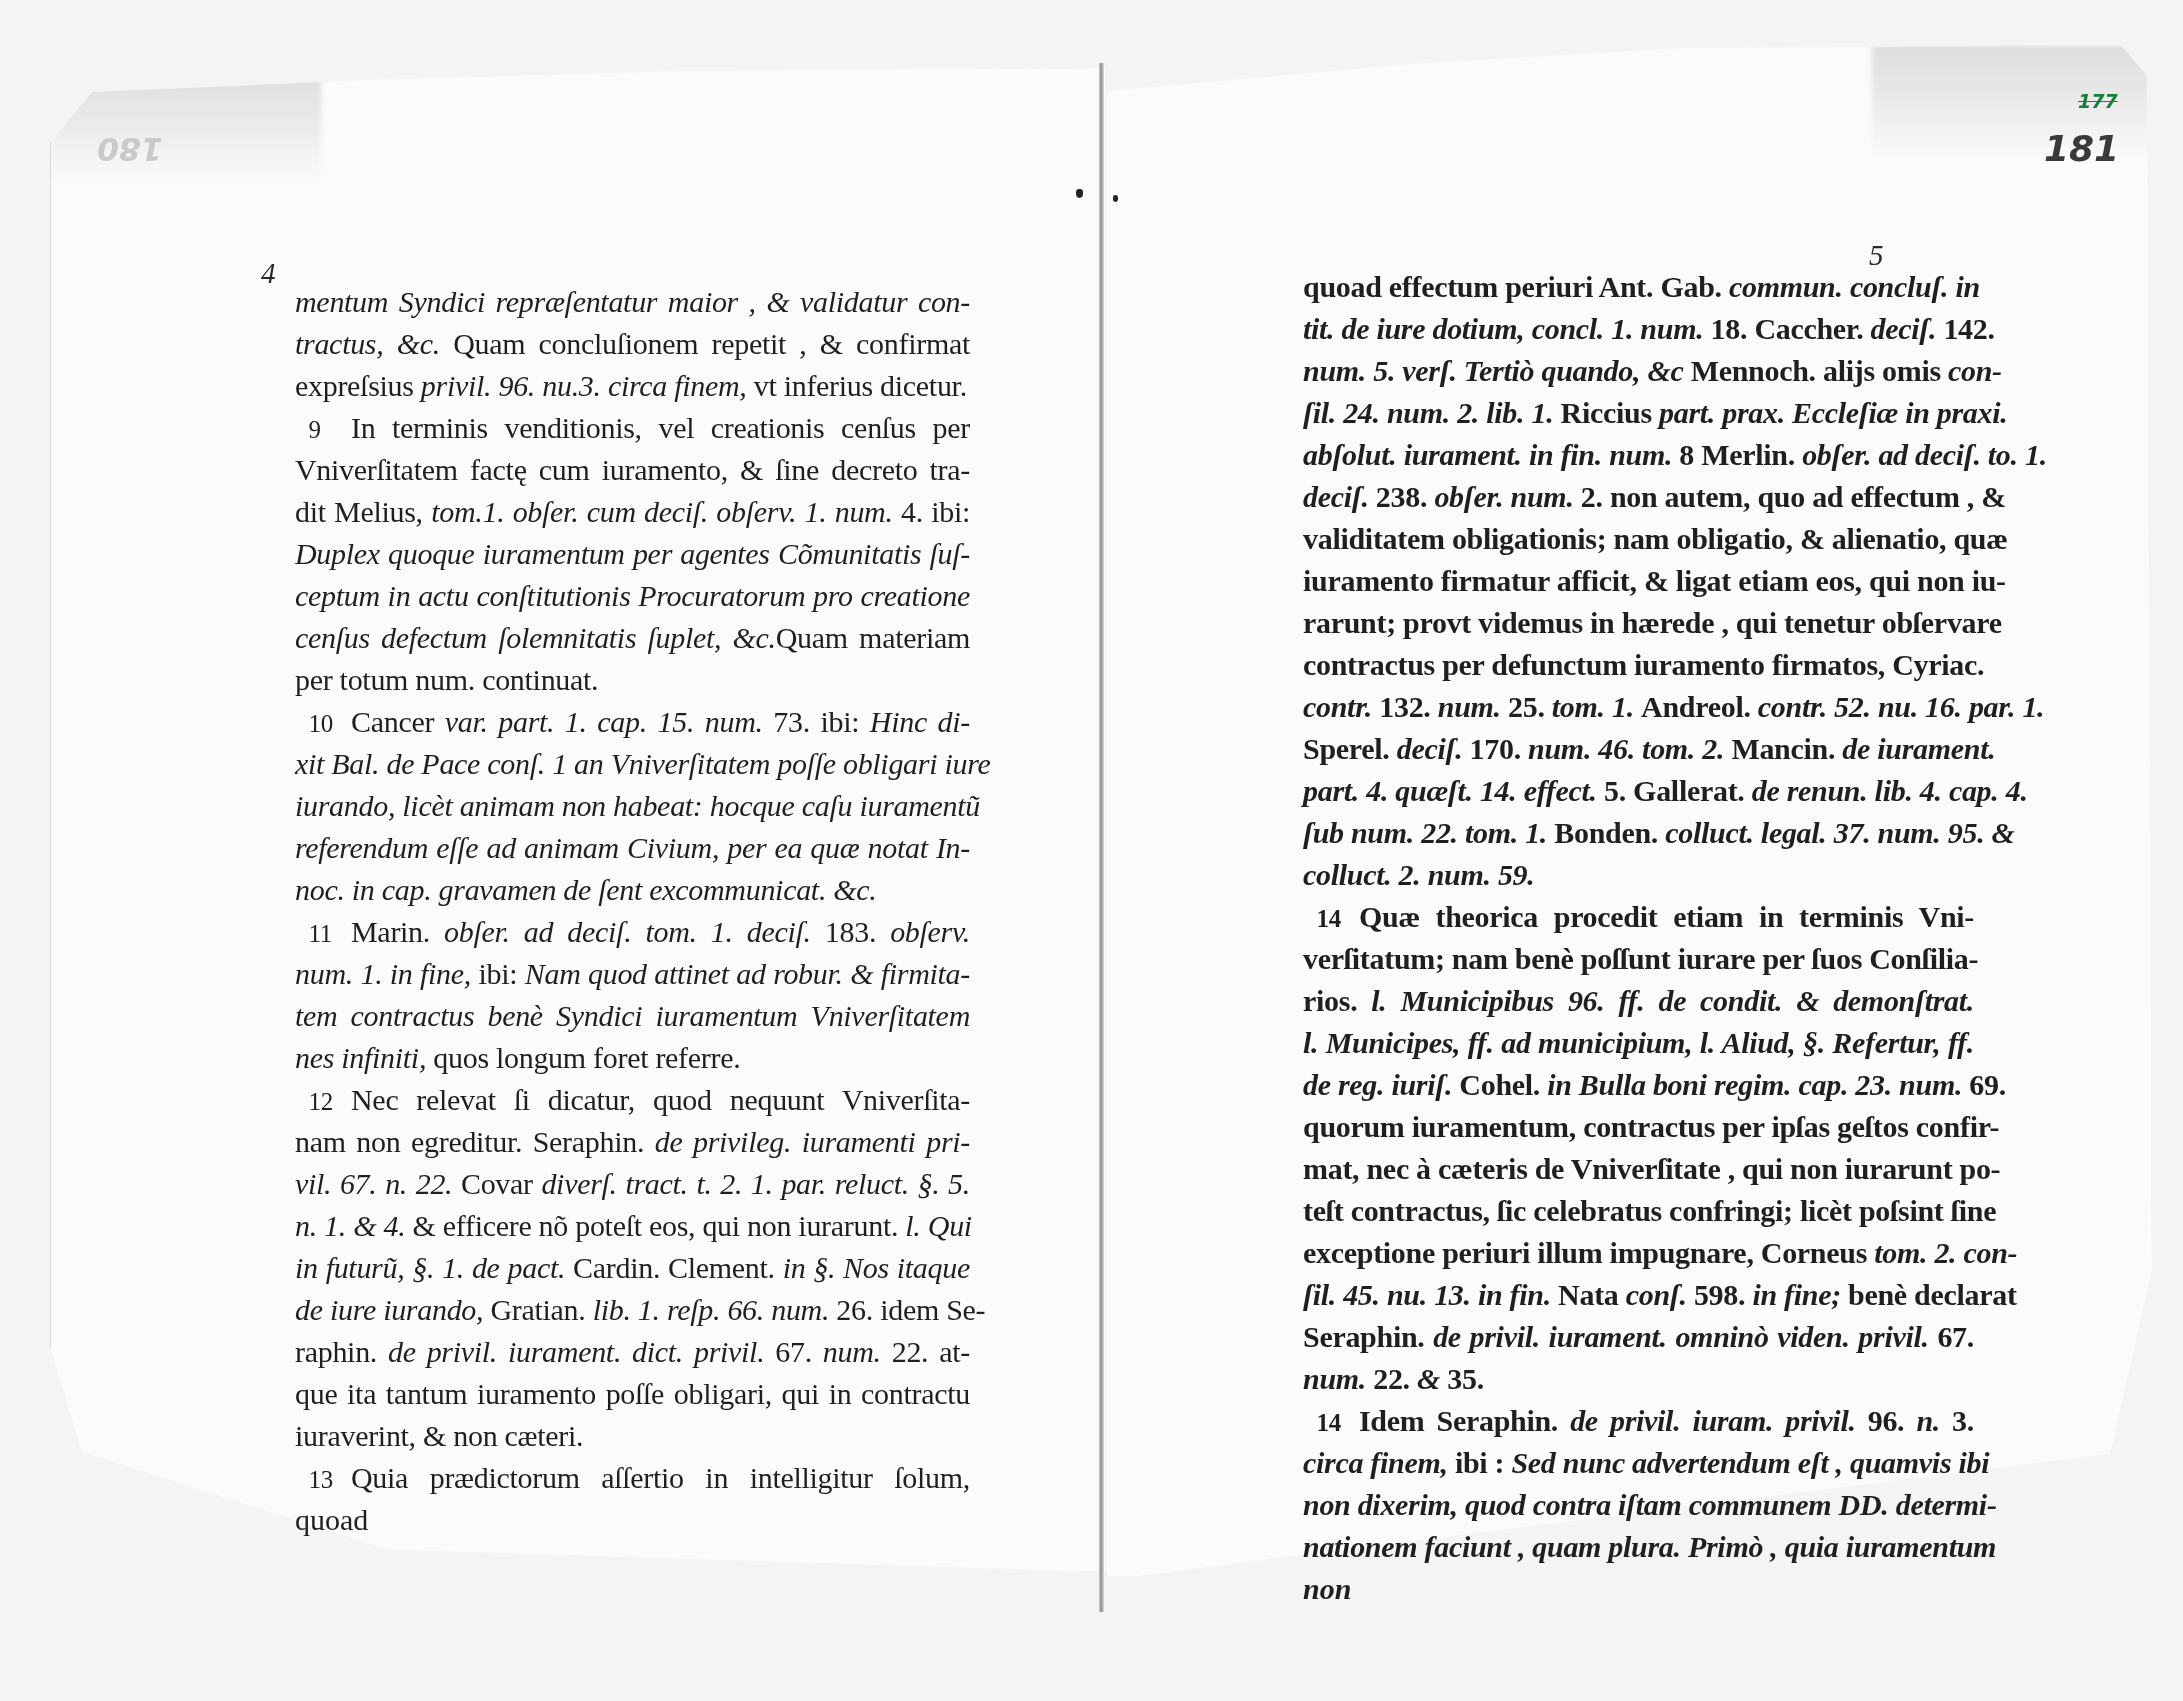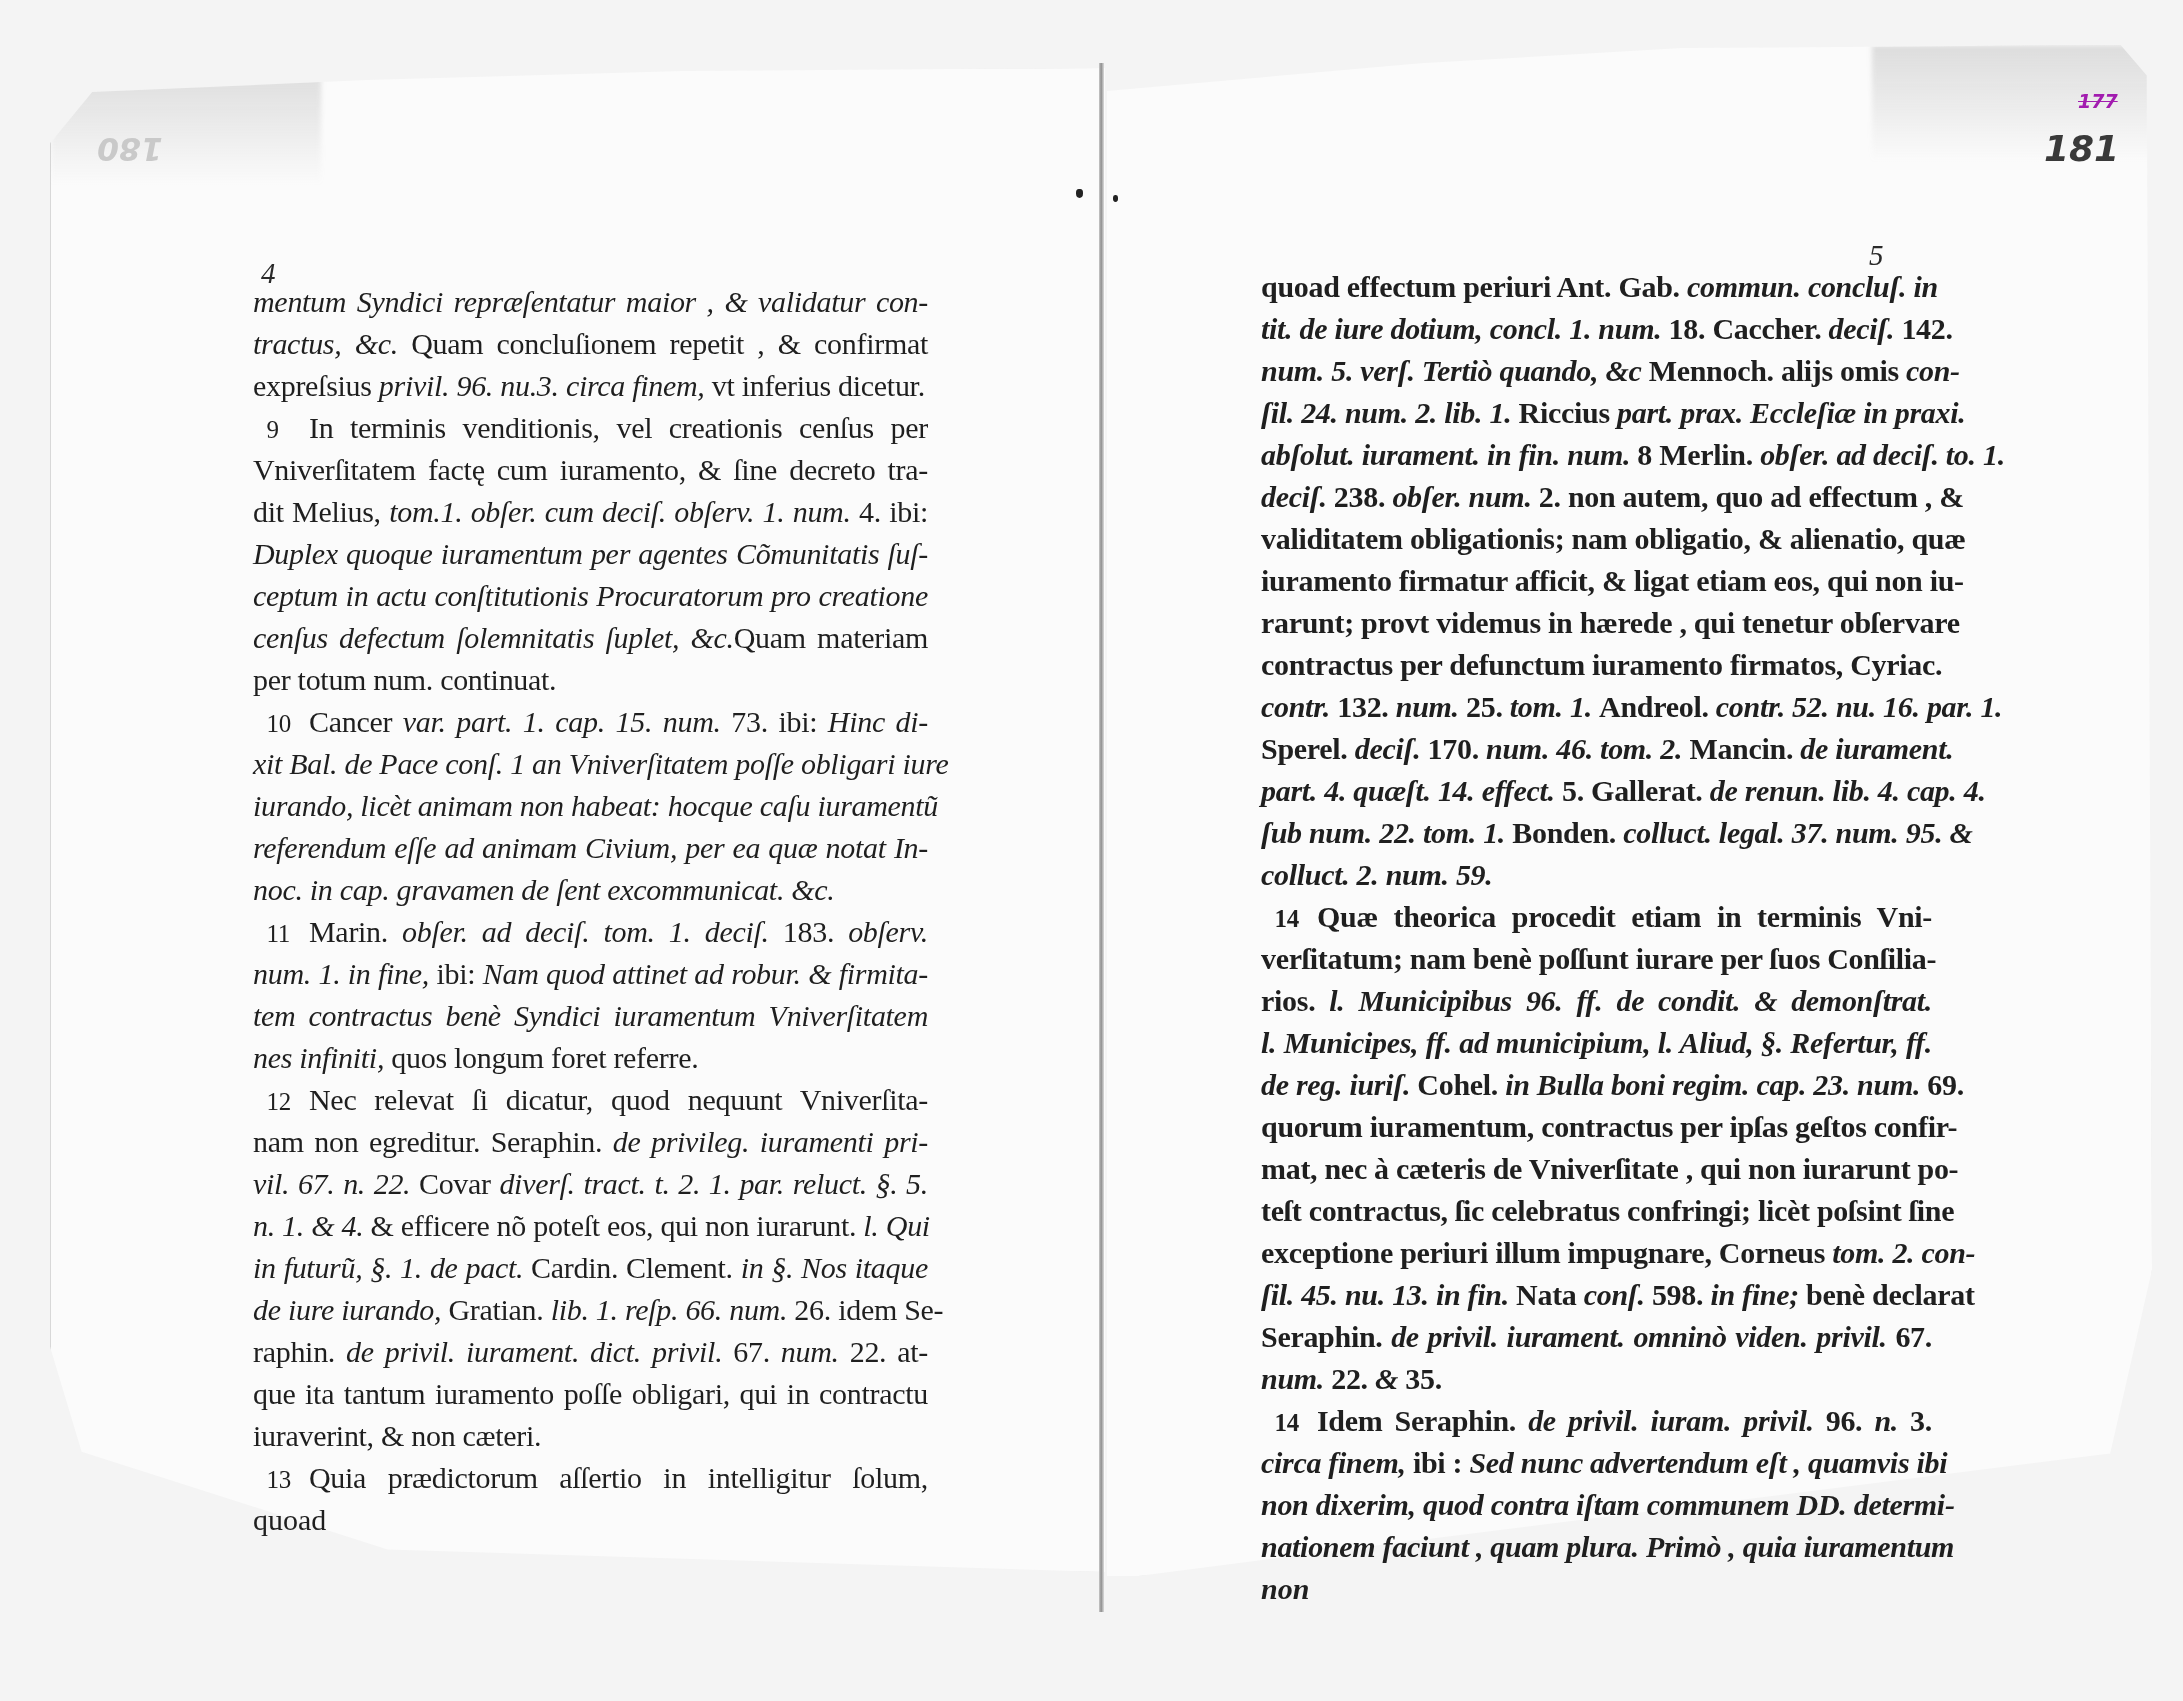--- a/index.html
+++ b/index.html
@@ -35,23 +35,23 @@
   }
   .stitch { position:absolute; width:7.2px; height:9px; background:#222; border-radius:40% 40% 50% 50%; }
   .page-num {
     position:absolute; font-size:29px; font-style:italic; color:#2a2a2a;
   }
   .folio {
     position:absolute; font-family:"DejaVu Sans", sans-serif; font-style:italic;
     font-weight:bold; color:#3a3a3a;
   }
   .folio-faded { color:#c9c9c9; }
-  .folio-struck { text-decoration: line-through; color:#a21caf; }
+  .folio-struck { text-decoration: line-through; color:#15803d; }
   .text-block {
-    position:absolute; width:675px;
+    position:absolute; width:675px;margin-left:42px;
   }
   .line {
     height:42px; line-height:42px; font-size:30px;
     white-space:nowrap; text-align:justify; text-align-last:justify;
     letter-spacing:-0.3px;
   }
   .line.last { text-align-last:left; }
   .marg {
     display:inline-block; width:56px; text-align:left; padding-left:13.5px; box-sizing:border-box;
     font-size:25px;

